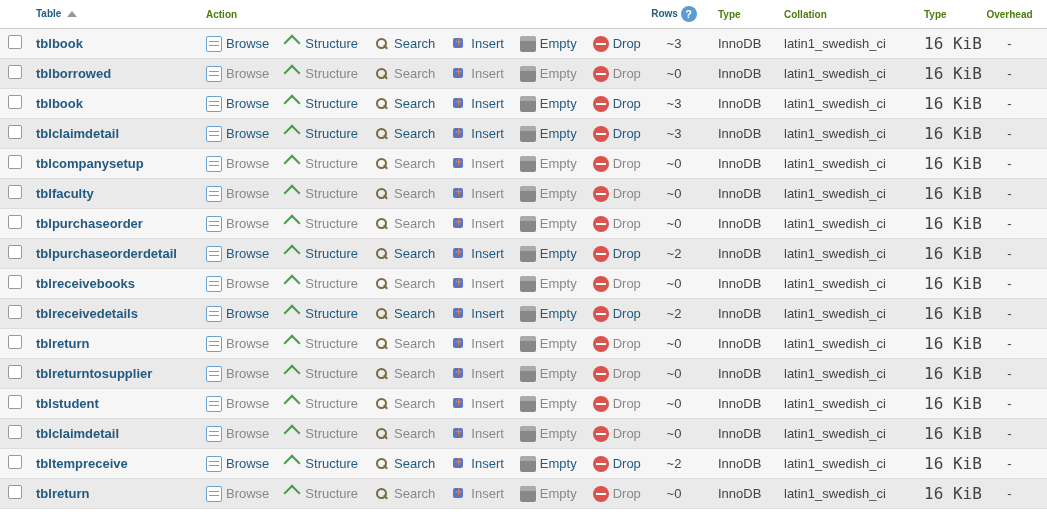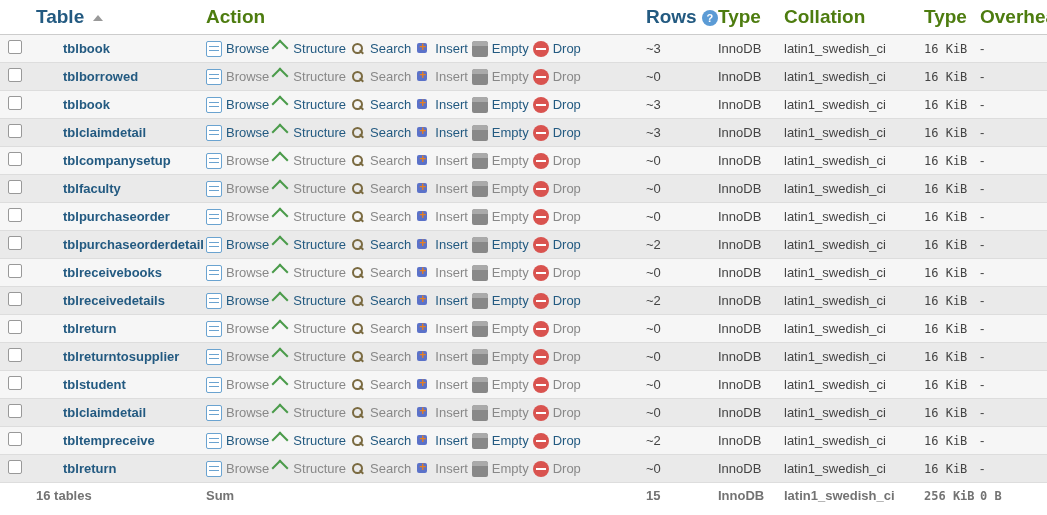--- a/index.html
+++ b/index.html
@@ -16,37 +16,36 @@
     width: 1047px;
     table-layout: fixed;
   }
   th {
     text-align: left;
     padding: 6px 8px;
     background: #fff;
     border-bottom: 1px solid #ccc;
     font-weight: bold;
     color: #235a81;
-    font-size: 19px;
+    font-size: 10px;
     white-space: nowrap;
   }
   th.black { color: #4d7c0f; }
   td {
     padding: 5px 8px;
     border-bottom: 1px solid #ddd;
     white-space: nowrap;
     font-size: 13px;
   }
   tr.odd td { background: #f6f6f6; }
   tr.even td { background: #eaeaea; }
   tr.footer td { background: #fff; font-weight: bold; color: #737373; border-bottom: none; }
   .tname {
     color: #235a81;
     font-weight: bold;
-    margin-left: 27px;
   }
   .alink {
     color: #235a81;
     cursor: pointer;
     display: inline-flex;
     align-items: center;
     gap: 4px;
   }
   .disabled .alink { color: #888; cursor: default; }
   .icon {
@@ -115,31 +114,31 @@
   
   .i-sort::after {
     content:""; position:absolute; left:3px; top:5px;
     border-left:5px solid transparent; border-right:5px solid transparent;
     border-bottom:6px solid #999;
   }
   .cb {
     width:14px; height:14px; border:1px solid #999; border-radius:2px; background:#fff;
     display:inline-block; cursor:pointer;
   }
-  .num { text-align:left; font-family: inherit; }
-  .mono { font-family: ui-monospace, Menlo, Consolas, monospace; font-size:12px; }
+  .num { text-align:center; font-family: inherit; }
+  .mono { font-family: ui-monospace, Menlo, Consolas, monospace; font-size:16px; }
   .col-check { width:28px; }
   .col-table { width:170px; }
   .col-action { width:440px; }
   .col-rows { width:72px; text-align:right; }
   .col-type { width:66px; }
   .col-coll { width:140px; }
   .col-size { width:56px; }
   .col-over { width:75px; text-align:right; }
-  .actions { display:flex; gap:4px; align-items:center; }
+  .actions { display:flex; gap:16px; align-items:center; }
 </style>
 </head>
 <body>
 
 <table>
   <colgroup>
     <col class="col-check">
       <col class="col-table">
       <col class="col-action">
     <col class="col-rows">

